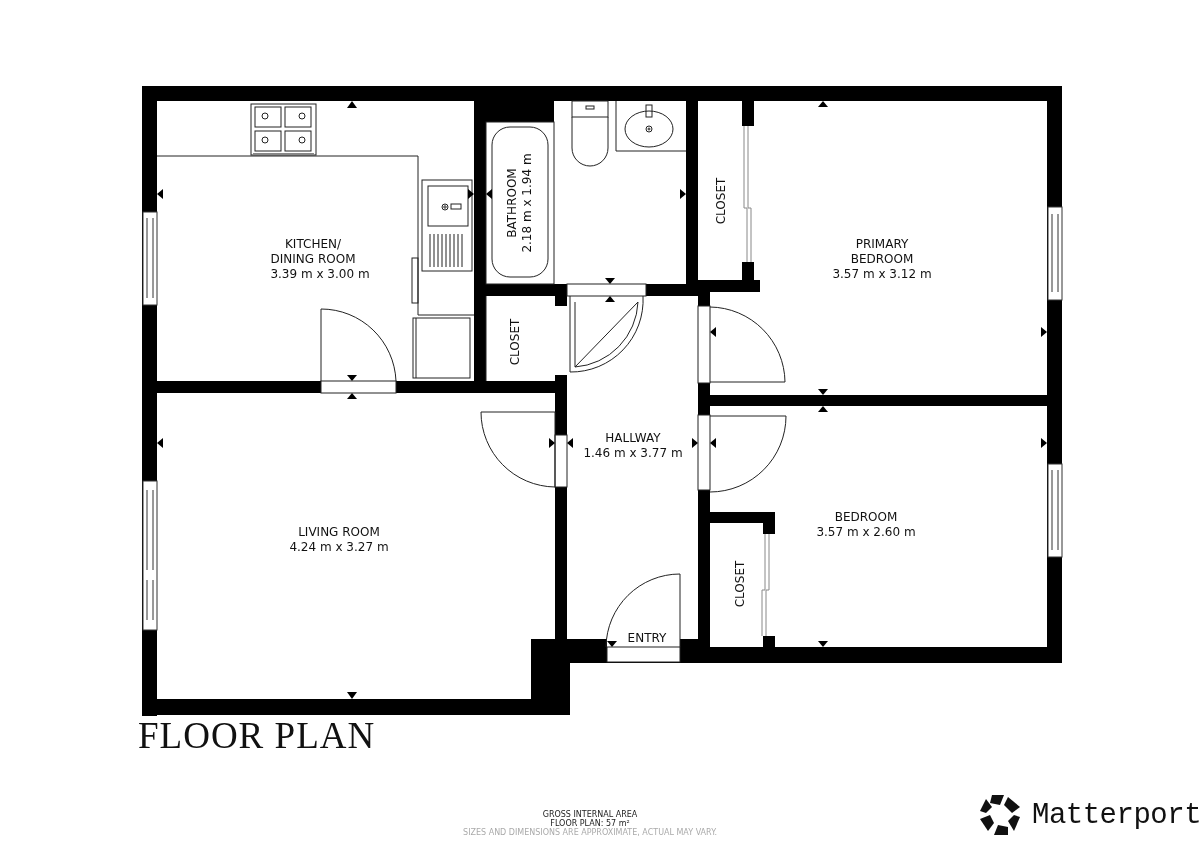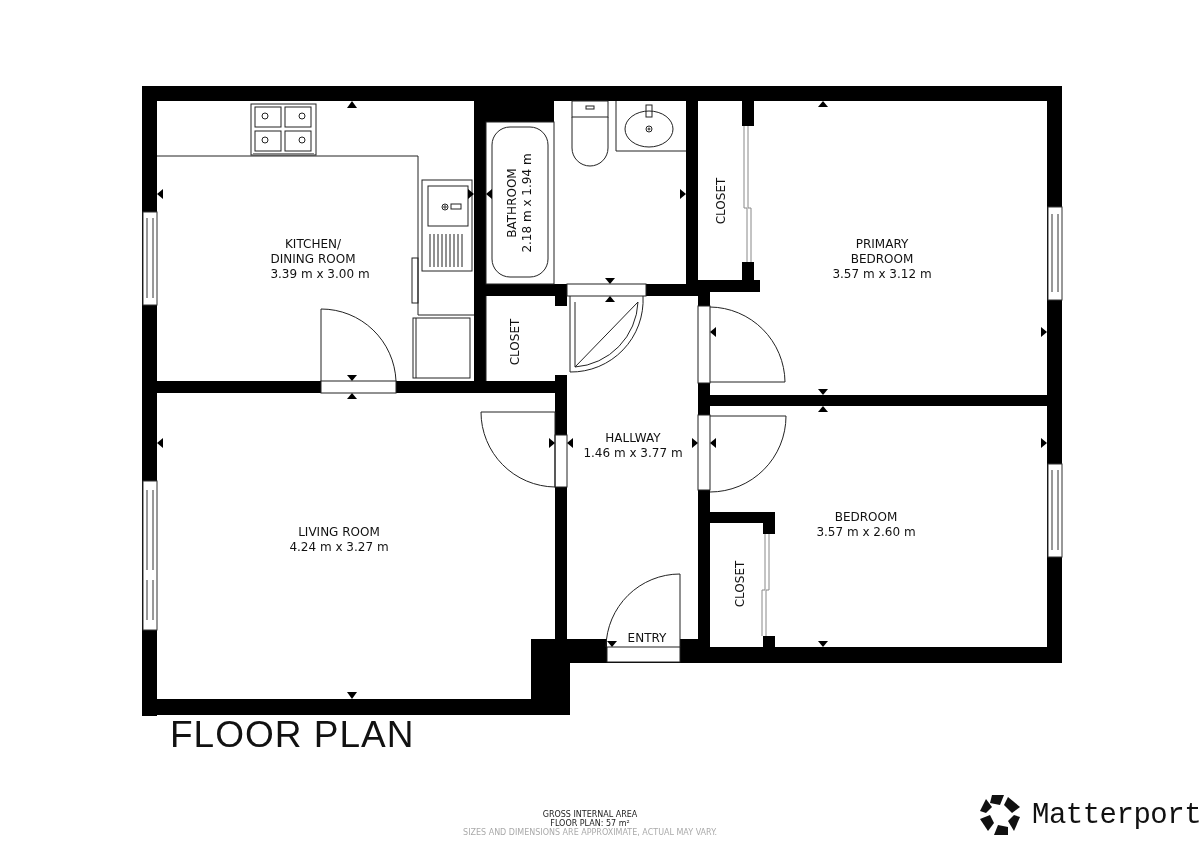--- a/index.html
+++ b/index.html
@@ -1,19 +1,19 @@
 <!DOCTYPE html>
 <html><head>
 <meta charset="utf-8">
 <style>
   html, body { margin:0; padding:0; background:#ffffff; }
   body { width:1200px; height:849px; position:relative; overflow:hidden; font-family:"DejaVu Sans", sans-serif; }
   #plan { position:absolute; left:0; top:0; }
   .lbl { font-family:"DejaVu Sans", sans-serif; font-size:12px; fill:#111; }
-  .title { position:absolute; left:138px; top:714px; font-size:37px; letter-spacing:1px; color:#111; font-family:Liberation Sans, sans-serif;margin-left:32px; }
+  .title { position:absolute; left:138px; top:714px; font-size:37px; letter-spacing:1px; color:#111; font-family:Liberation Serif, serif; }
   .foot { position:absolute; left:0; width:1200px; text-align:center; font-family:"DejaVu Sans", sans-serif; font-size:8px; line-height:9px; }
   .foot.l1 { top:810px; left:-10px; color:#222; }
   .foot.l2 { top:819px; left:-10px; color:#222; }
   .foot.l3 { top:828px; left:-10px; color:#aaa; }
   .brand { position:absolute; left:978px; top:793px; display:flex; align-items:center; }
   .brand-name { font-family:Liberation Mono, monospace; font-size:29px; color:#111; margin-left:10px; letter-spacing:-0.5px; }
   .brand-reg { font-size:7px; vertical-align:super; position:relative; top:-10px; }
 </style>
 </head>
 <body>

